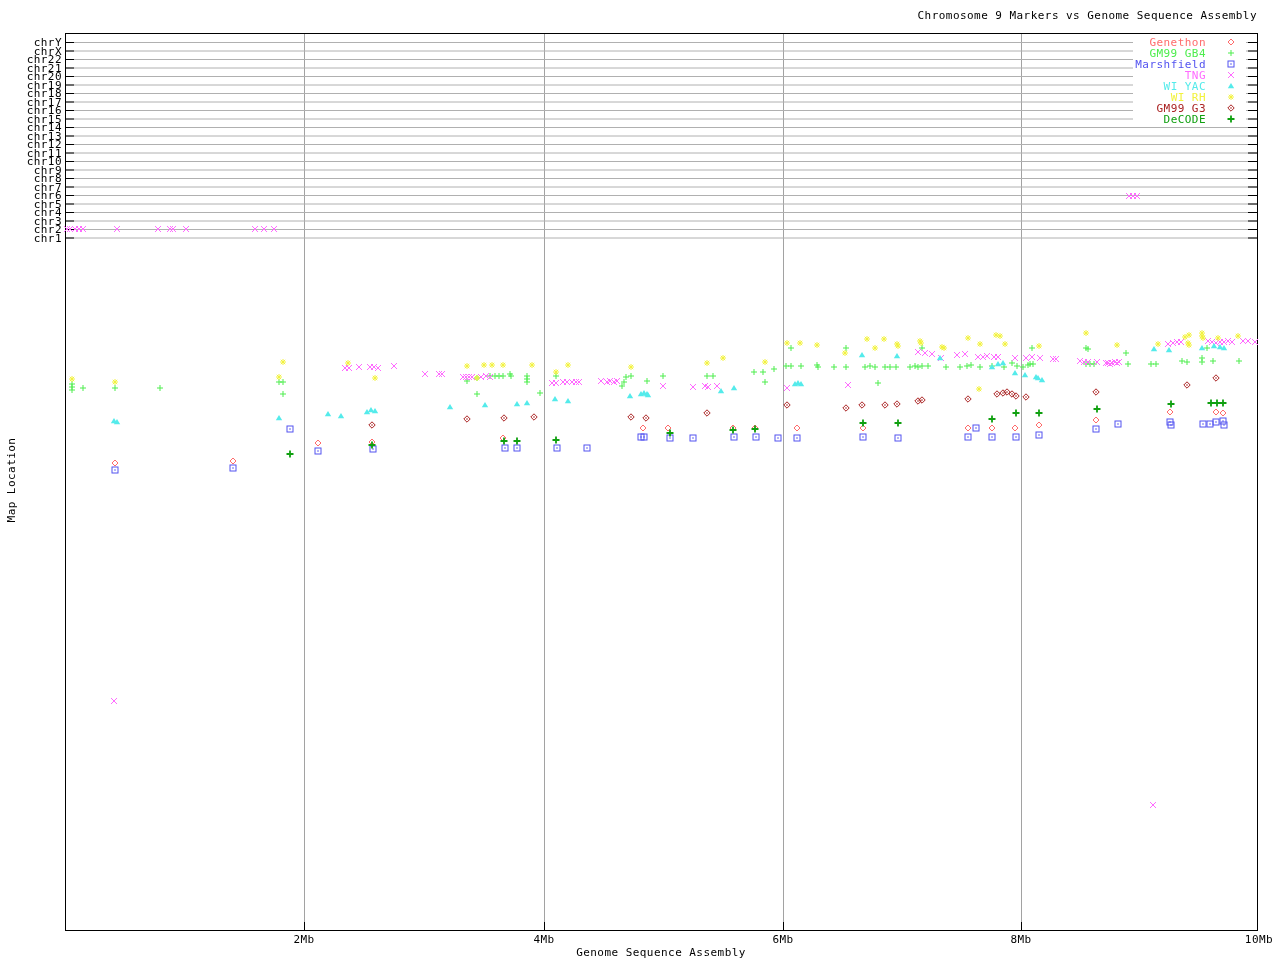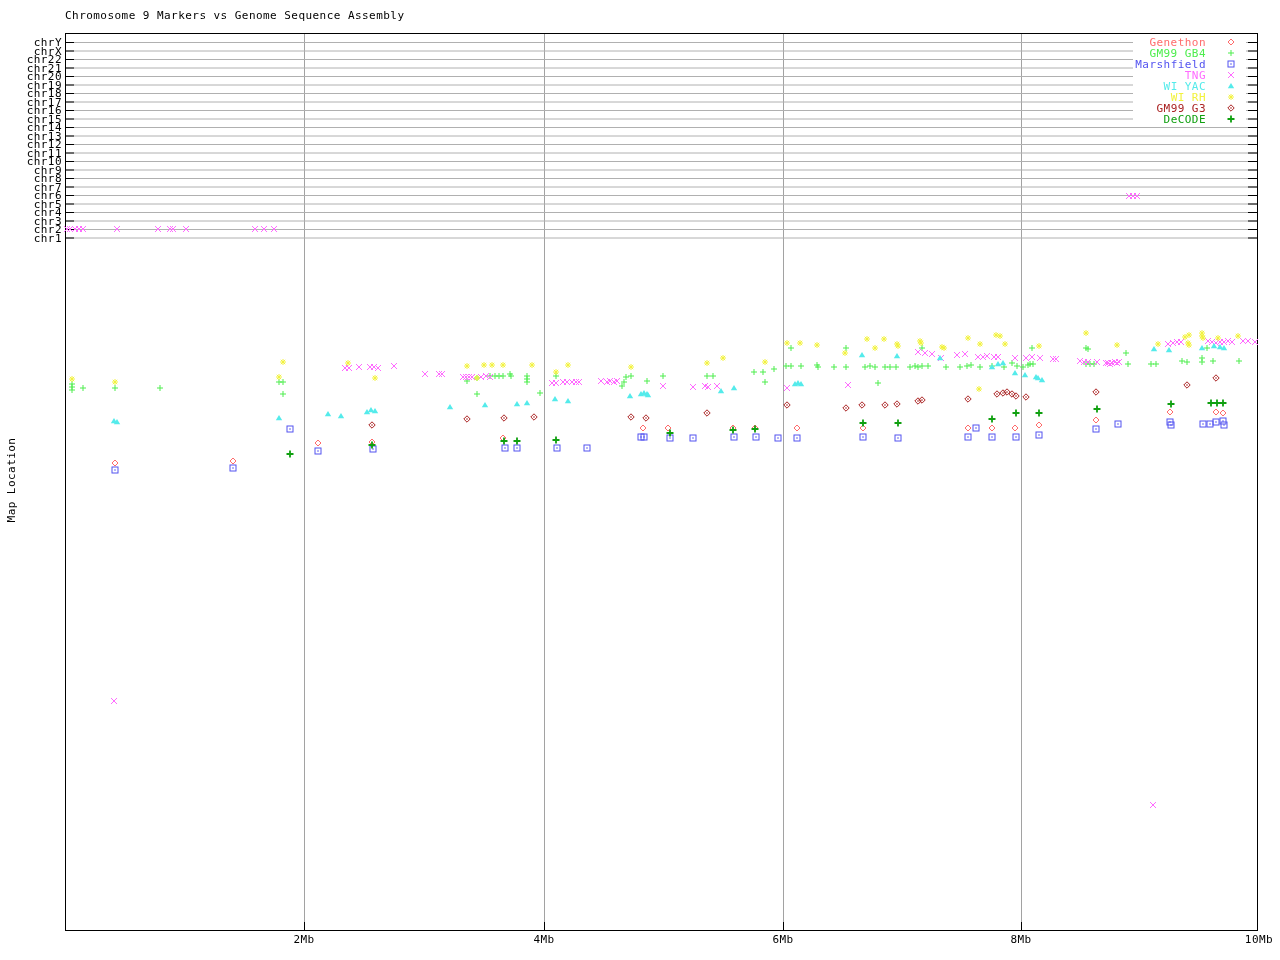--- a/index.html
+++ b/index.html
@@ -1,28 +1,29 @@
 <!DOCTYPE html>
 <html><head>
 <meta charset="utf-8">
 <style>
   html,body{margin:0;padding:0;background:#fff;}
   #canvas{position:relative;width:1280px;height:960px;background:#ffffff;overflow:hidden;
           font-family:"DejaVu Sans Mono","Liberation Mono",monospace;}
   .lbl{position:absolute;font-size:11px;letter-spacing:.45px;color:#000;white-space:nowrap;}
-  #title{left:65px;top:9px;width:1192px;text-align:left;}
+  #title{left:65px;top:9px;width:1192px;text-align:right;}
   #xlabel{left:65px;top:946px;width:1192px;text-align:center;}
   #ylabel{left:-89px;top:474px;width:200px;height:12px;text-align:center;transform:rotate(-90deg);}
   svg text{font-family:"DejaVu Sans Mono","Liberation Mono",monospace;font-size:11px;letter-spacing:.45px;}
 </style>
 </head>
 <body>
 
 <div id="canvas">
   <div id="title" class="lbl">Chromosome 9 Markers vs Genome Sequence Assembly</div>
+  <div id="xlabel" class="lbl">Genome Sequence Assembly</div>
   <div id="ylabel" class="lbl">Map Location</div>
   <svg id="plot-svg" width="1280" height="960" style="position:absolute;left:0;top:0">
       <g stroke="#a2a2a2" stroke-width="1">
         <line x1="304.5" y1="33" x2="304.5" y2="930"></line>
         <line x1="544.5" y1="33" x2="544.5" y2="930"></line>
         <line x1="783.5" y1="33" x2="783.5" y2="930"></line>
         <line x1="1021.5" y1="33" x2="1021.5" y2="930"></line>
       </g>
       <g>
         <line x1="65" y1="42.5" x2="1257" y2="42.5" stroke="#b0b0b0"></line>

